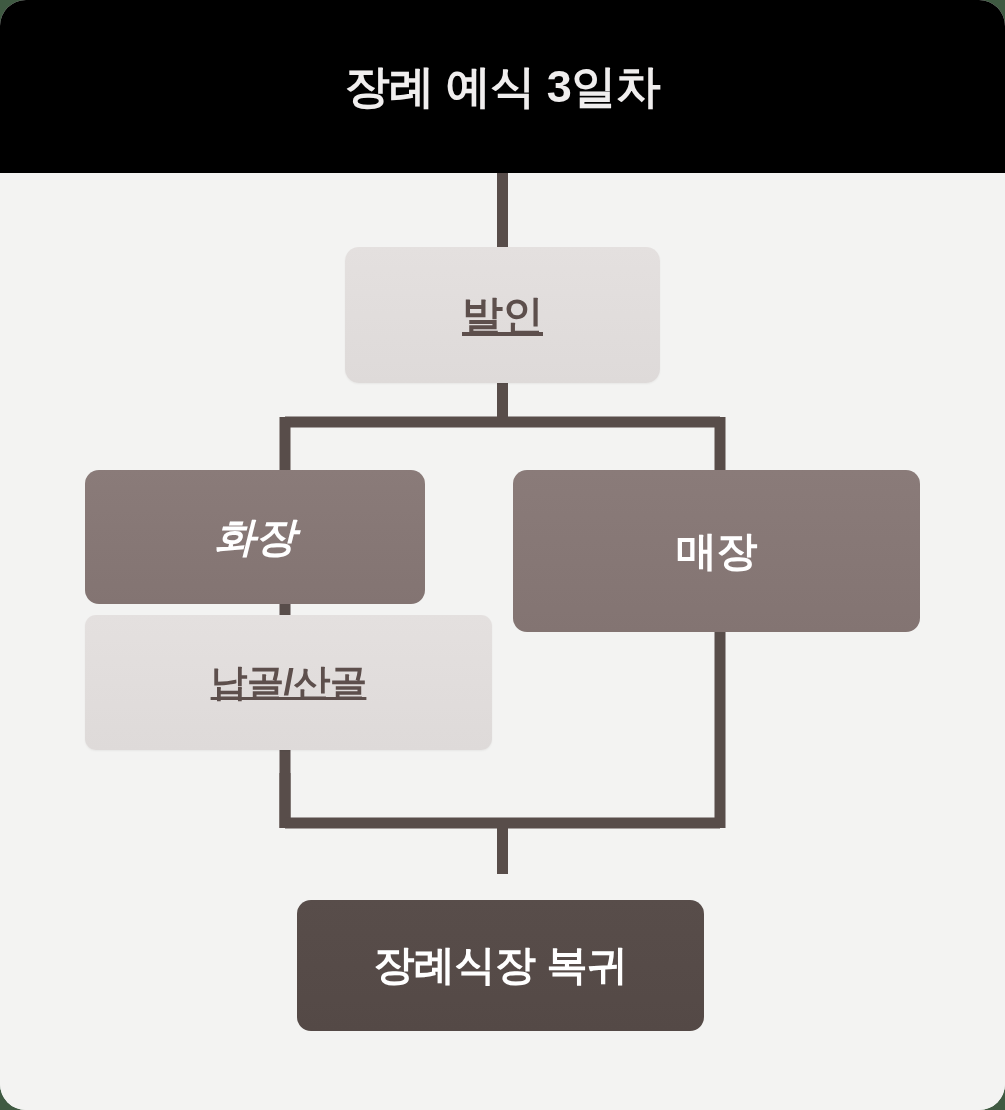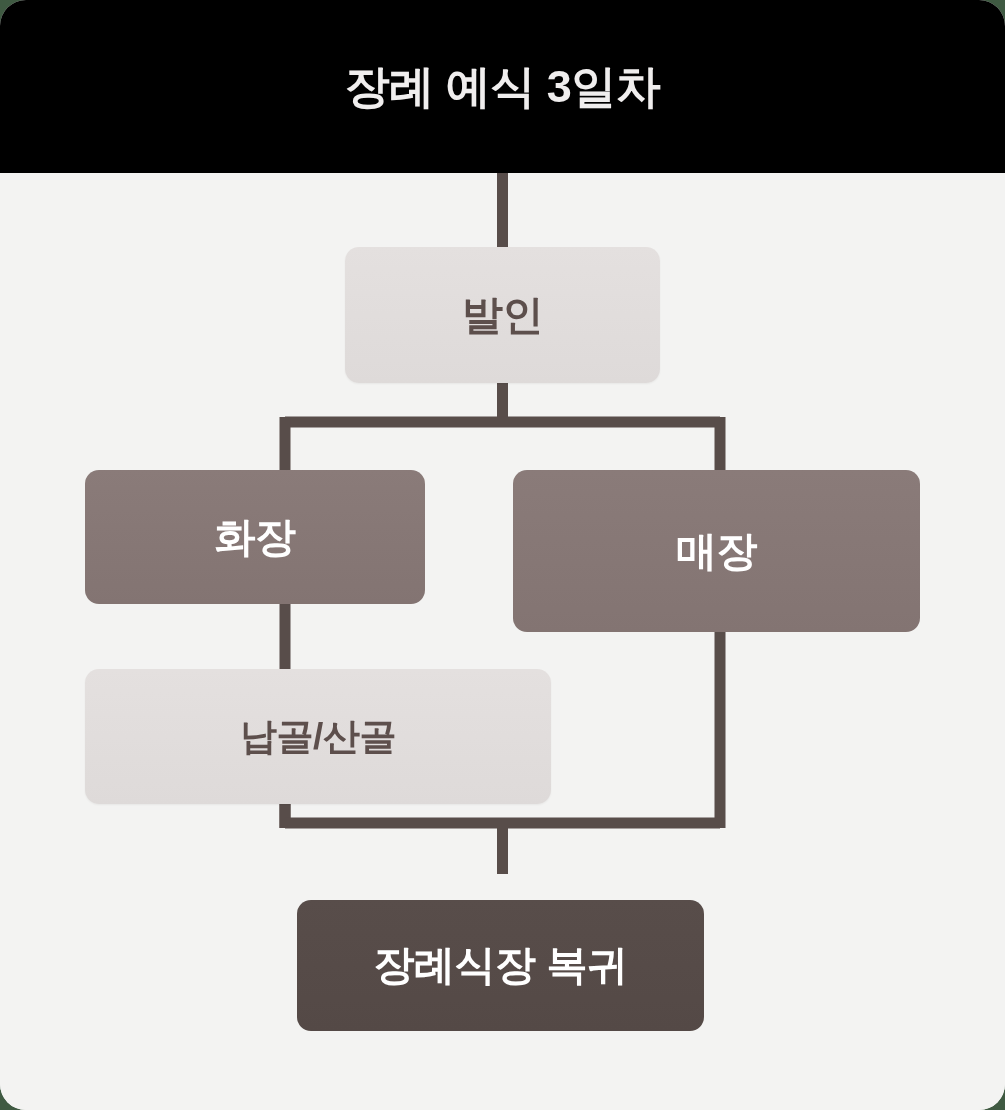--- a/index.html
+++ b/index.html
@@ -75,35 +75,36 @@
   }
   .node-label {
     display: block;
     letter-spacing: -0.5px;
   }
 
   .node.light {
     background: linear-gradient(180deg, #e4e0df 0%, #dedad9 100%);
     color: #5d4f4c;
     box-shadow: 0 1px 2px rgba(0,0,0,0.05);
+    text-decoration: underline;
   }
   .node.mid {
     background: linear-gradient(180deg, #8a7b79 0%, #837472 100%);
     color: #ffffff;
   }
   .node.dark {
     background: linear-gradient(180deg, #584d4a 0%, #544946 100%);
     color: #ffffff;
   }
 
   
   #node-balin      { left: 345px; top: 74px;  width: 315px; height: 136px; font-size: 41px; }
-  #node-hwajang    { left: 85px;  top: 297px; width: 340px; height: 134px; font-size: 41px; }
+  #node-hwajang    { left: 85px;  top: 297px; width: 340px; height: 134px; font-size: 41px; font-style: italic; }
   #node-maejang    { left: 513px; top: 297px; width: 407px; height: 162px; font-size: 41px; }
-  #node-napgol     { left: 85px;  top: 496px; width: 466px; height: 135px; font-size: 37px; }
+  #node-napgol     { left: 85px;  top: 442px; width: 407px; height: 135px; font-size: 37px; border-radius: 11px; }
   #node-return     { left: 297px; top: 695px; width: 407px; height: 131px; font-size: 41px; margin-top: 32px; }
 </style>
 </head>
 <body>
 
 <div id="card">
 
   <div id="header">
     <div id="header-title">장례 예식 3일차</div>
   </div>

